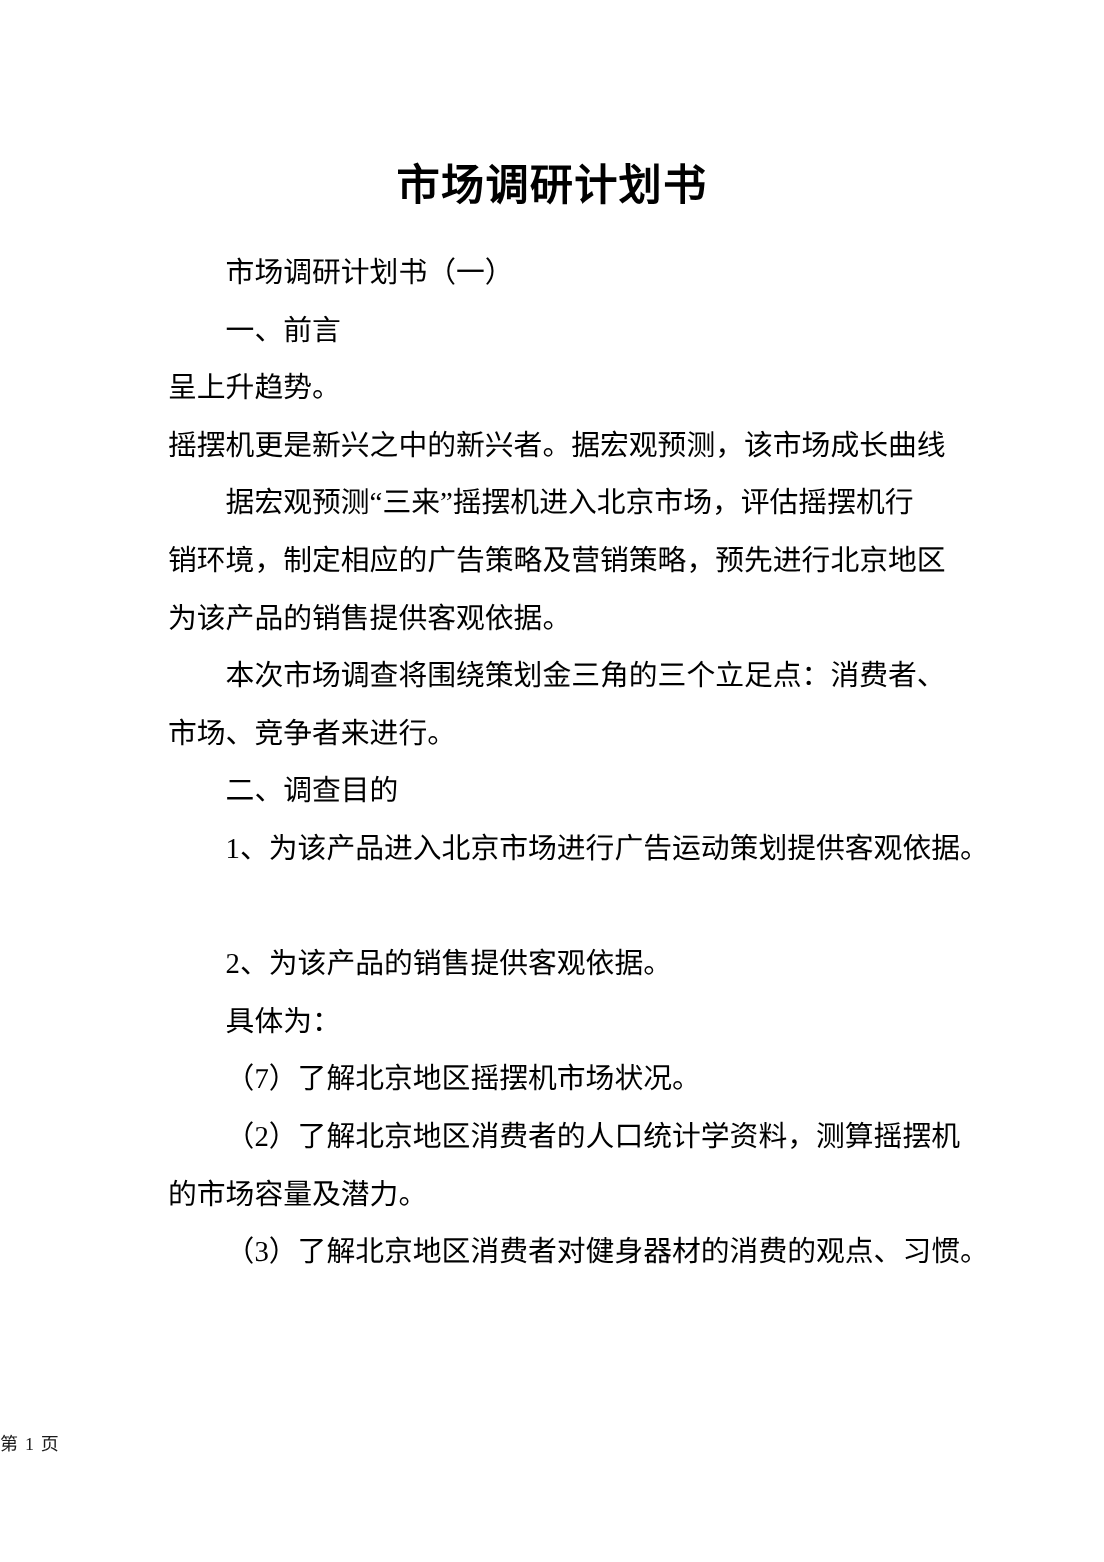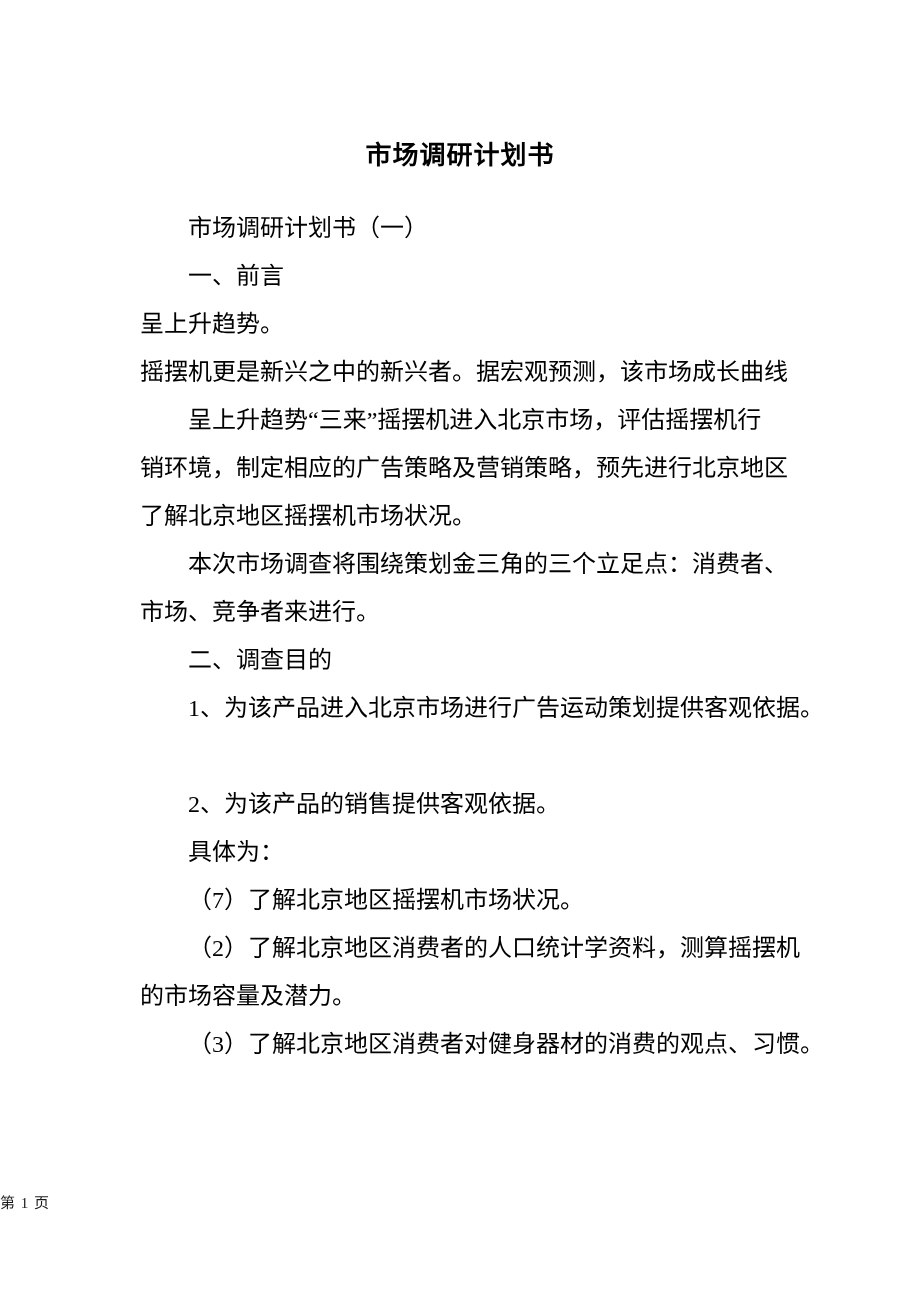--- a/index.html
+++ b/index.html
@@ -15,21 +15,21 @@
     background: #ffffff;
     color: #000000;
     overflow: hidden;
     font-family: "Liberation Serif", "DejaVu Serif", serif;
   }
   .doc-title {
     margin-top: 131px;
     height: 48px;
     line-height: 48px;
     text-align: center;
-    font-size: 26px;
+    font-size: 36px;
     font-weight: bold;
     font-family: "Liberation Sans", "DejaVu Sans", sans-serif;
     letter-spacing: 1px;
   }
   .doc-body {
     margin: 25px 140px 0 140px;
   }
   .doc-line {
     height: 48px;
     line-height: 48px;
@@ -55,23 +55,23 @@
 <body>
 
 <div class="page">
   <div class="doc-title">市场调研计划书</div>
 
   <div class="doc-body">
       <div class="doc-line indent">市场调研计划书（一）</div>
       <div class="doc-line indent">一、前言</div>
       <div class="doc-line">呈上升趋势。</div>
       <div class="doc-line">摇摆机更是新兴之中的新兴者。据宏观预测，该市场成长曲线</div>
-      <div class="doc-line indent">呈上升趋势“三来”摇摆机进入北京市场，评估摇摆机行</div>
+      <div class="doc-line indent">据宏观预测“三来”摇摆机进入北京市场，评估摇摆机行</div>
       <div class="doc-line">销环境，制定相应的广告策略及营销策略，预先进行北京地区</div>
-      <div class="doc-line">了解北京地区摇摆机市场状况。</div>
+      <div class="doc-line">为该产品的销售提供客观依据。</div>
       <div class="doc-line indent">本次市场调查将围绕策划金三角的三个立足点：消费者、</div>
       <div class="doc-line">市场、竞争者来进行。</div>
       <div class="doc-line indent">二、调查目的</div>
       <div class="doc-line indent">1、为该产品进入北京市场进行广告运动策划提供客观依据。</div>
       <div class="doc-line">&nbsp;</div>
       <div class="doc-line indent">2、为该产品的销售提供客观依据。</div>
       <div class="doc-line indent">具体为：</div>
       <div class="doc-line indent">（7）了解北京地区摇摆机市场状况。</div>
       <div class="doc-line indent">（2）了解北京地区消费者的人口统计学资料，测算摇摆机</div>
       <div class="doc-line">的市场容量及潜力。</div>

